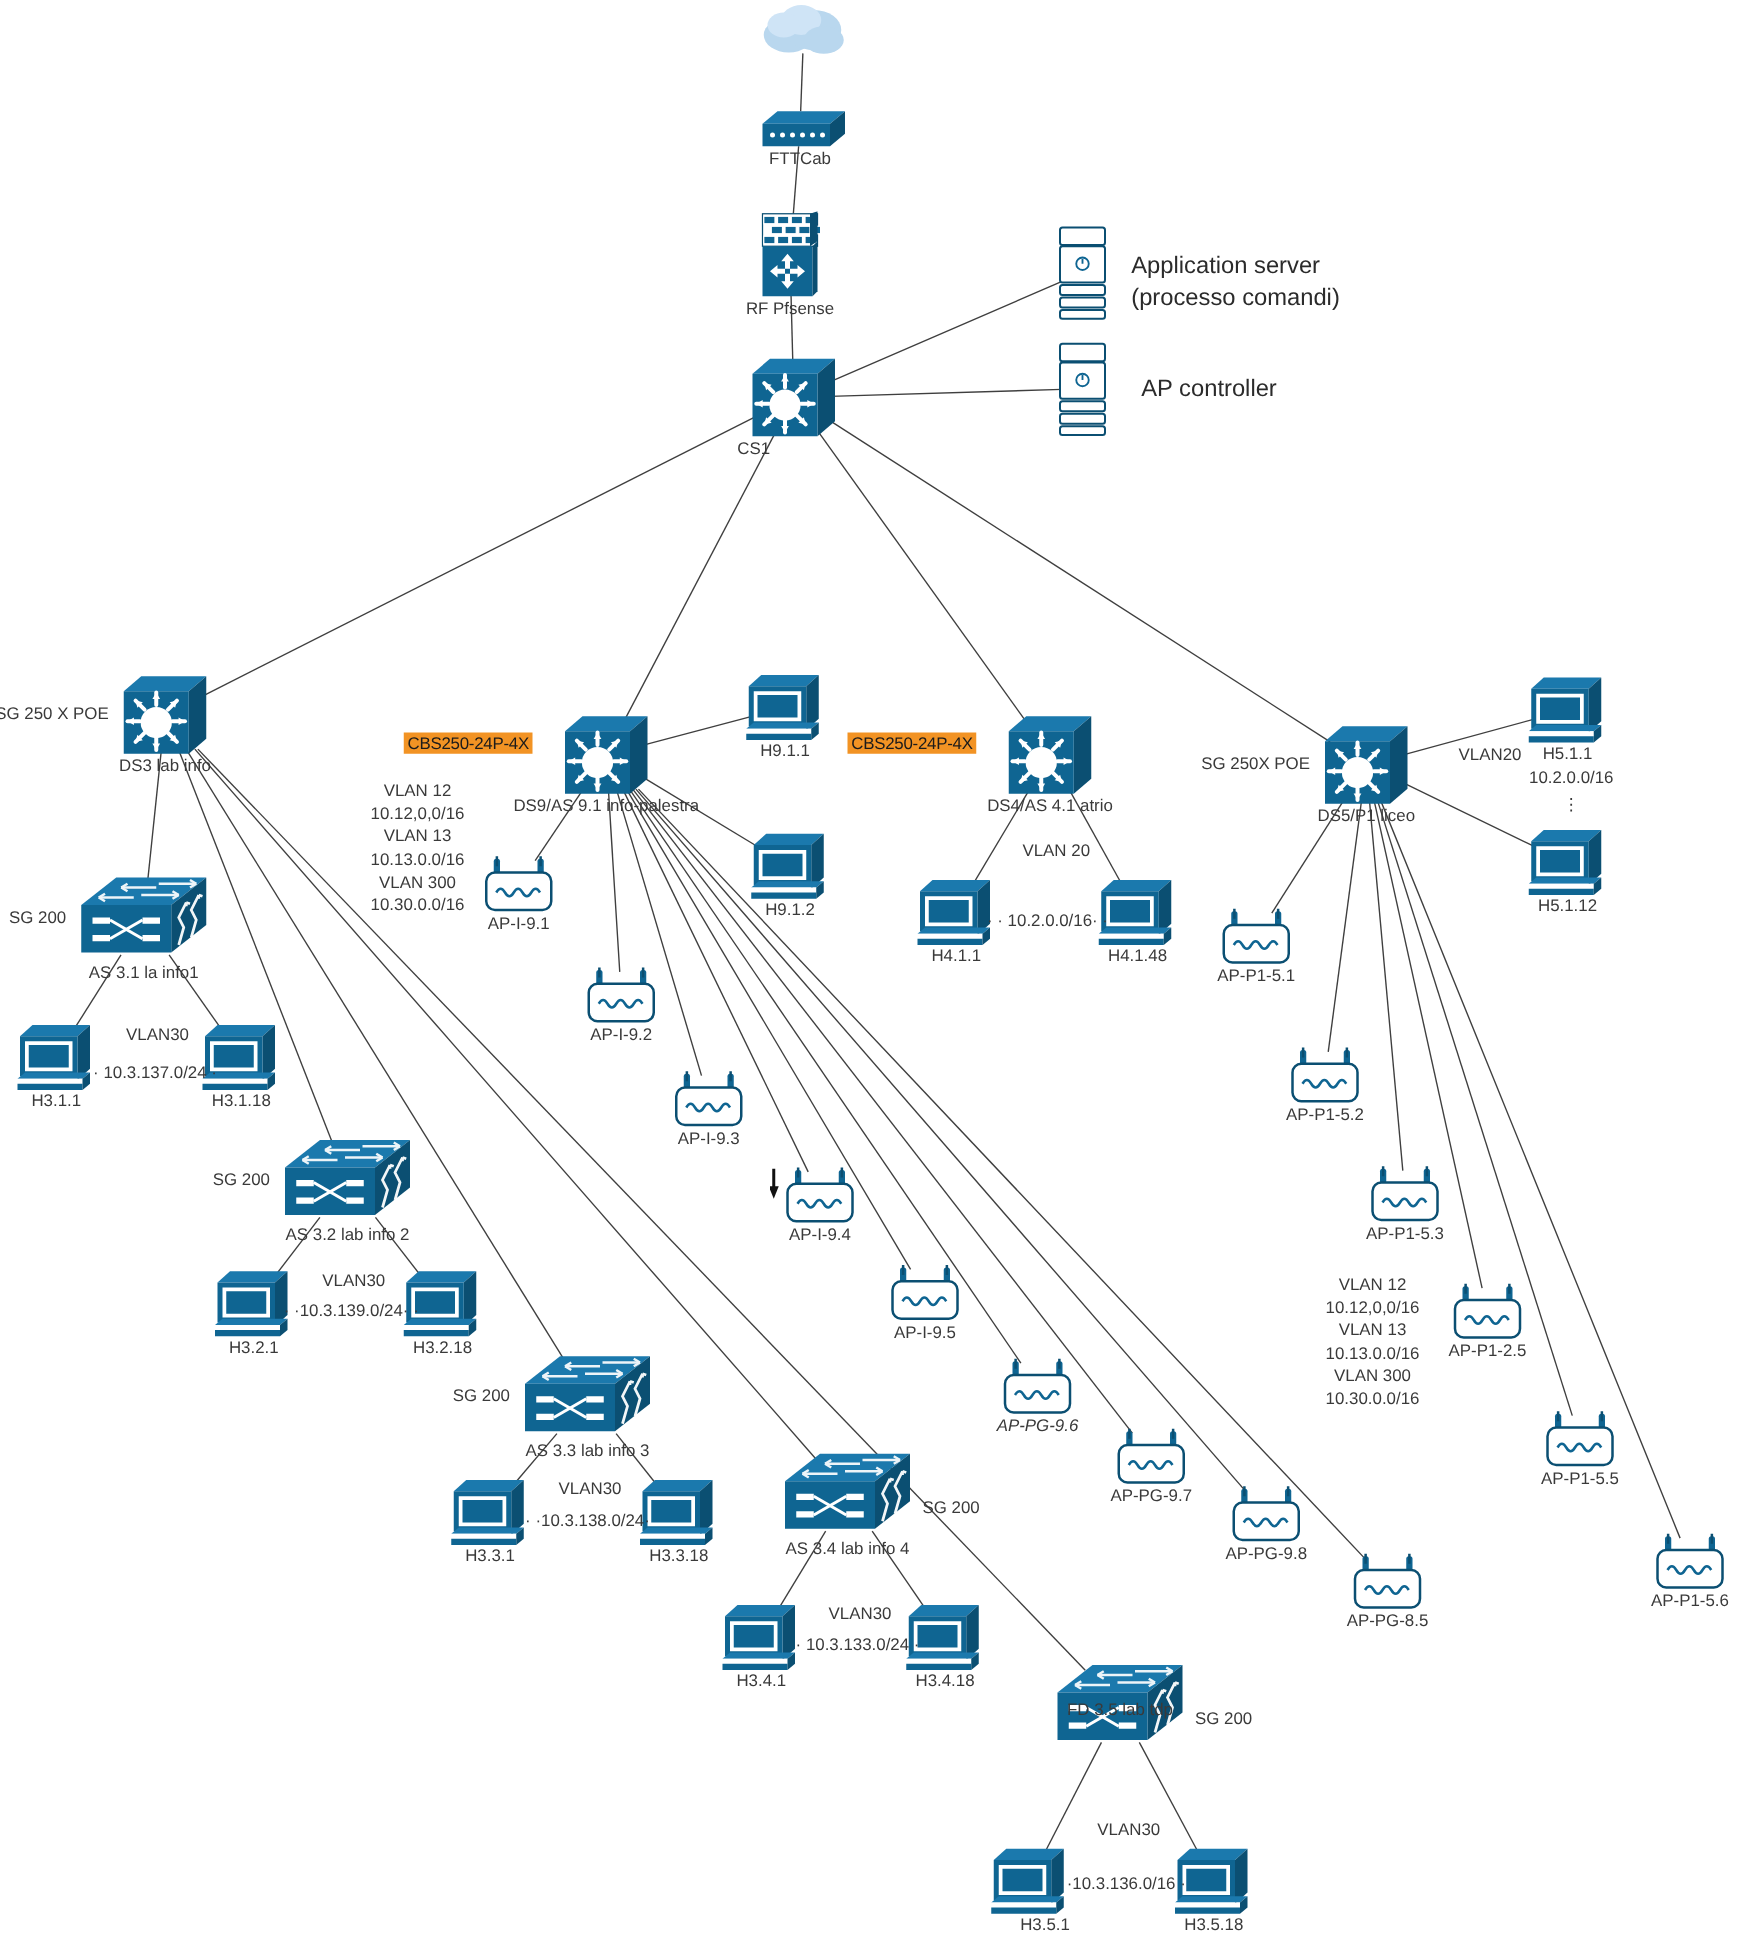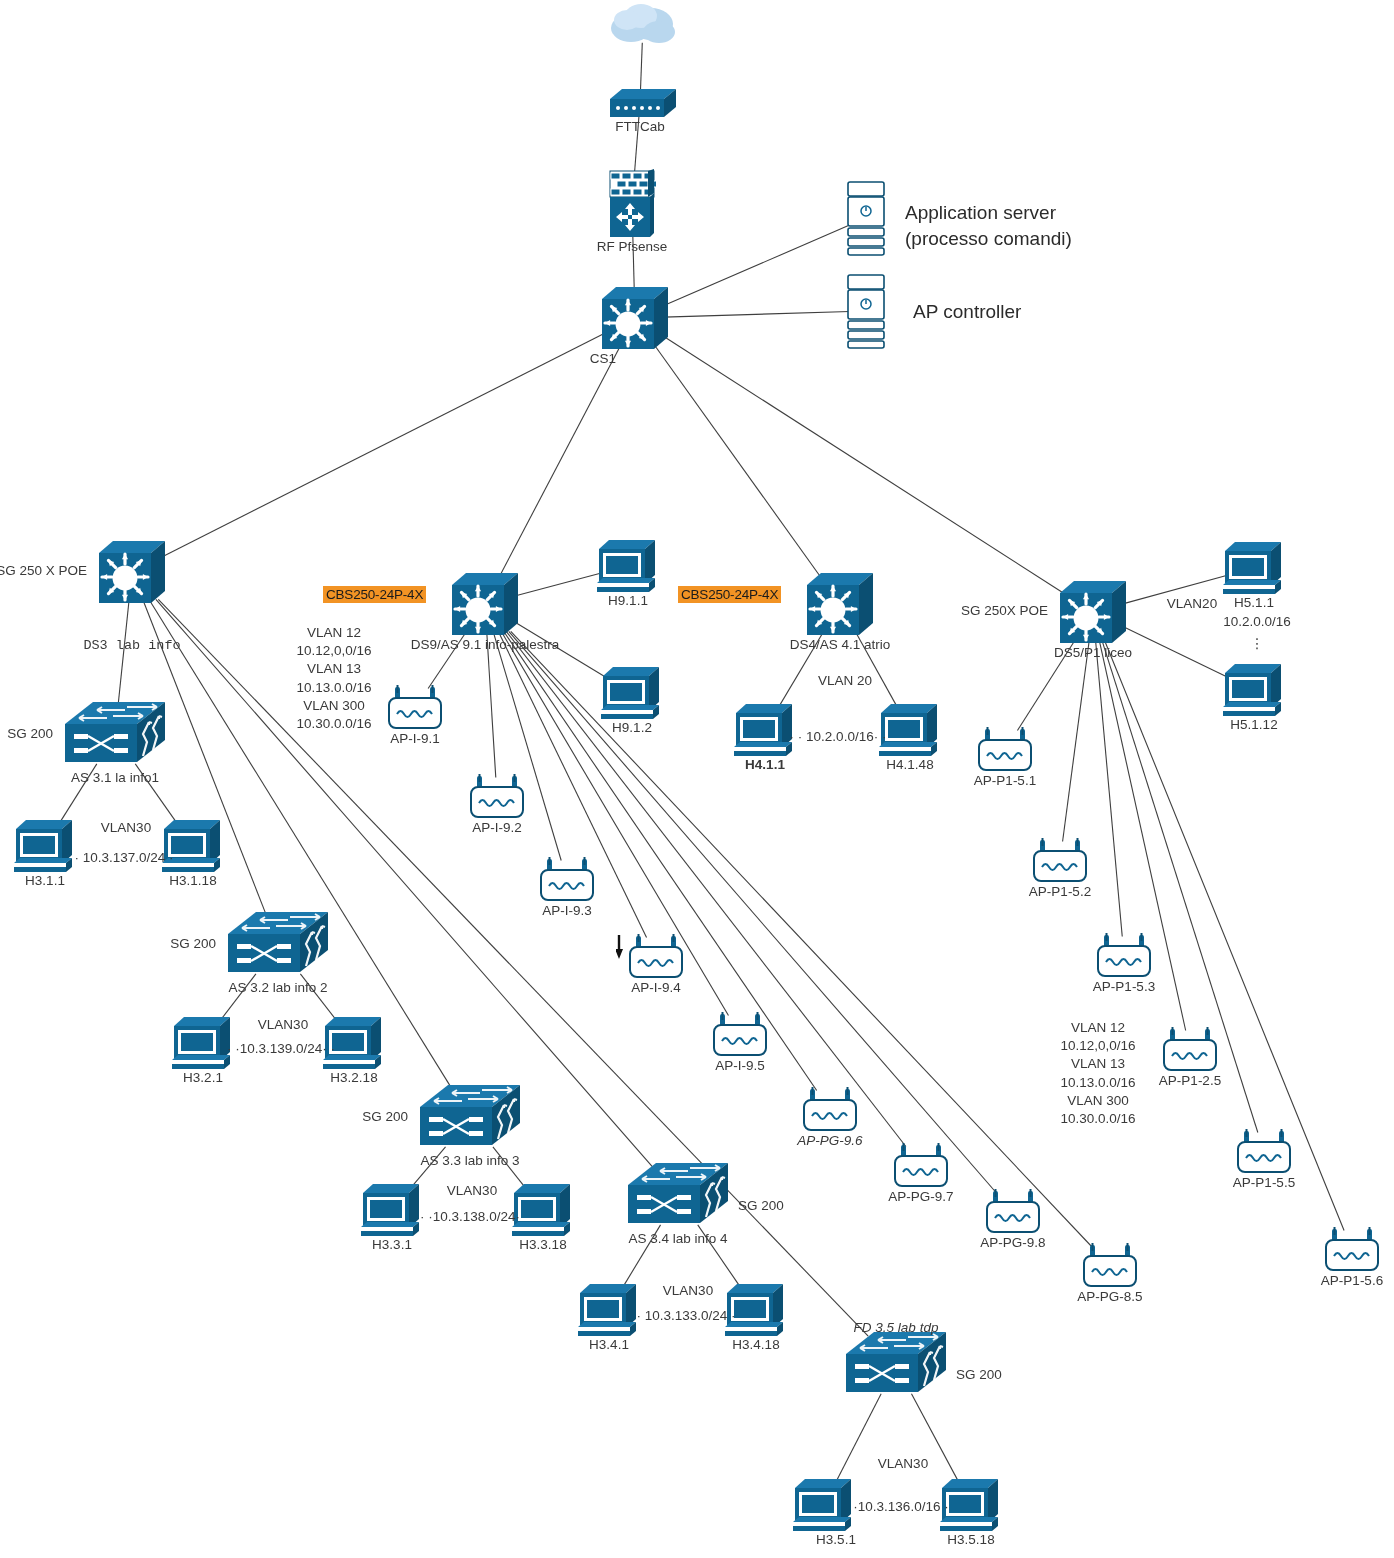--- a/index.html
+++ b/index.html
@@ -202,21 +202,21 @@
               <polygon points="13.440000000000001,23.44 19.26255818373357,24.88838399502247 14.88838399502247,29.26255818373357" fill="#fff"></polygon>
               <line x1="39.36" y1="30.64" x2="46.56" y2="23.44" stroke="#fff" stroke-width="3.2" stroke-linecap="round"></line>
               <polygon points="46.56,23.44 45.111616004977535,29.26255818373357 40.73744181626643,24.88838399502247" fill="#fff"></polygon>
               <line x1="20.64" y1="49.36" x2="13.440000000000001" y2="56.56" stroke="#fff" stroke-width="3.2" stroke-linecap="round"></line>
               <polygon points="13.440000000000001,56.56 14.88838399502247,50.73744181626643 19.26255818373357,55.111616004977535" fill="#fff"></polygon>
               <line x1="39.36" y1="49.36" x2="46.56" y2="56.56" stroke="#fff" stroke-width="3.2" stroke-linecap="round"></line>
               <polygon points="46.56,56.56 40.73744181626643,55.111616004977535 45.111616004977535,50.73744181626643" fill="#fff"></polygon>
             </g>
           </svg></div>
       </div>
-      <div class="lbl c" style="left: 132px; top: 638px; font-family: Liberation Mono, monospace;">DS3 lab info</div>
+      <div class="lbl c" style="left: 132px; top: 605px;">DS3 lab info</div>
       <div class="lbl r" style="left: 87px; top: 563px;">SG 250 X POE</div>
       <div class="node" style="left: 448px; top: 569px; width: 74px; height: 70px;">
         <div class="ico"><svg width="74" height="70" viewBox="0 0 74 70" xmlns="http://www.w3.org/2000/svg">
             <g>
               <polygon points="4,16 18,4 70,4 56,16" fill="#1b79ad"></polygon>
               <polygon points="56,16 70,4 70,54 56,66" fill="#0b4f72"></polygon>
               <rect x="4" y="16" width="52" height="50" fill="#0f6592"></rect>
               <circle cx="30" cy="41" r="12.5" fill="#ffffff"></circle>
               <line x1="30" y1="27" x2="30" y2="17" stroke="#fff" stroke-width="3.2" stroke-linecap="round"></line>
               <polygon points="30,17 33.09300823092879,22.141332520213684 26.90699176907121,22.14133252021368" fill="#fff"></polygon>
@@ -471,21 +471,21 @@
               </g>
               <g stroke="#ffffff" stroke-width="2.2" fill="none" opacity=".95">
                 <path d="M82 58 L86 44 L82 36 L88 24"></path>
                 <path d="M92 52 L96 38 L92 30 L98 18"></path>
                 <path d="M88 24 l3 1 M88 24 l0 3"></path>
                 <path d="M98 18 l3 1 M98 18 l0 3"></path>
               </g>
             </g>
           </svg></div>
       </div>
-      <div class="lbl c" style="left: 896px; top: 1320px; font-style: italic;">FD 3.5 lab tdp</div>
+      <div class="lbl c" style="left: 896px; top: 1360px;">FD 3.5 lab tdp</div>
       <div class="lbl" style="left: 956px; top: 1367px;">SG 200</div>
       <div class="node" style="left: 12px; top: 817px; width: 66px; height: 58px;">
         <div class="ico"><svg width="66" height="58" viewBox="0 0 66 58" xmlns="http://www.w3.org/2000/svg">
             <g>
               <polygon points="4,12 14,3 60,3 50,12" fill="#1b79ad"></polygon>
               <polygon points="50,12 60,3 60,38 50,47" fill="#0b4f72"></polygon>
               <rect x="4" y="12" width="46" height="32" fill="#0f6592"></rect>
               <rect x="8" y="16" width="38" height="24" fill="#ffffff"></rect>
               <rect x="11" y="19" width="32" height="18" fill="#0f6592"></rect>
               <polygon points="2,46 54,46 60,41 8,41" fill="#1b79ad"></polygon>
@@ -680,21 +680,21 @@
               <rect x="4" y="12" width="46" height="32" fill="#0f6592"></rect>
               <rect x="8" y="16" width="38" height="24" fill="#ffffff"></rect>
               <rect x="11" y="19" width="32" height="18" fill="#0f6592"></rect>
               <polygon points="2,46 54,46 60,41 8,41" fill="#1b79ad"></polygon>
               <rect x="2" y="46" width="52" height="4" fill="#ffffff"></rect>
               <rect x="2" y="50" width="52" height="5" fill="#0f6592"></rect>
               <polygon points="54,46 60,41 60,50 54,55" fill="#0b4f72"></polygon>
             </g>
           </svg></div>
       </div>
-      <div class="lbl c" style="left: 765px; top: 757px; font-weight: bold;">H4.1.1</div>
+      <div class="lbl c" style="left: 765px; top: 757px;">H4.1.1</div>
       <div class="node" style="left: 877px; top: 701px; width: 66px; height: 58px;">
         <div class="ico"><svg width="66" height="58" viewBox="0 0 66 58" xmlns="http://www.w3.org/2000/svg">
             <g>
               <polygon points="4,12 14,3 60,3 50,12" fill="#1b79ad"></polygon>
               <polygon points="50,12 60,3 60,38 50,47" fill="#0b4f72"></polygon>
               <rect x="4" y="12" width="46" height="32" fill="#0f6592"></rect>
               <rect x="8" y="16" width="38" height="24" fill="#ffffff"></rect>
               <rect x="11" y="19" width="32" height="18" fill="#0f6592"></rect>
               <polygon points="2,46 54,46 60,41 8,41" fill="#1b79ad"></polygon>
               <rect x="2" y="46" width="52" height="4" fill="#ffffff"></rect>

